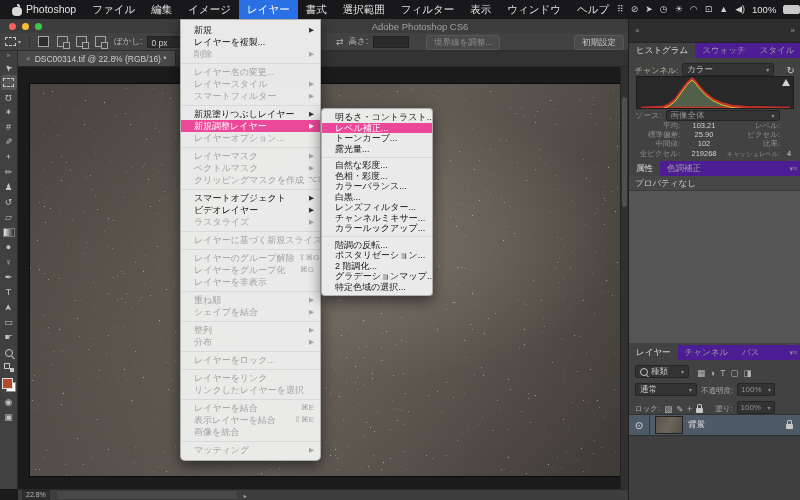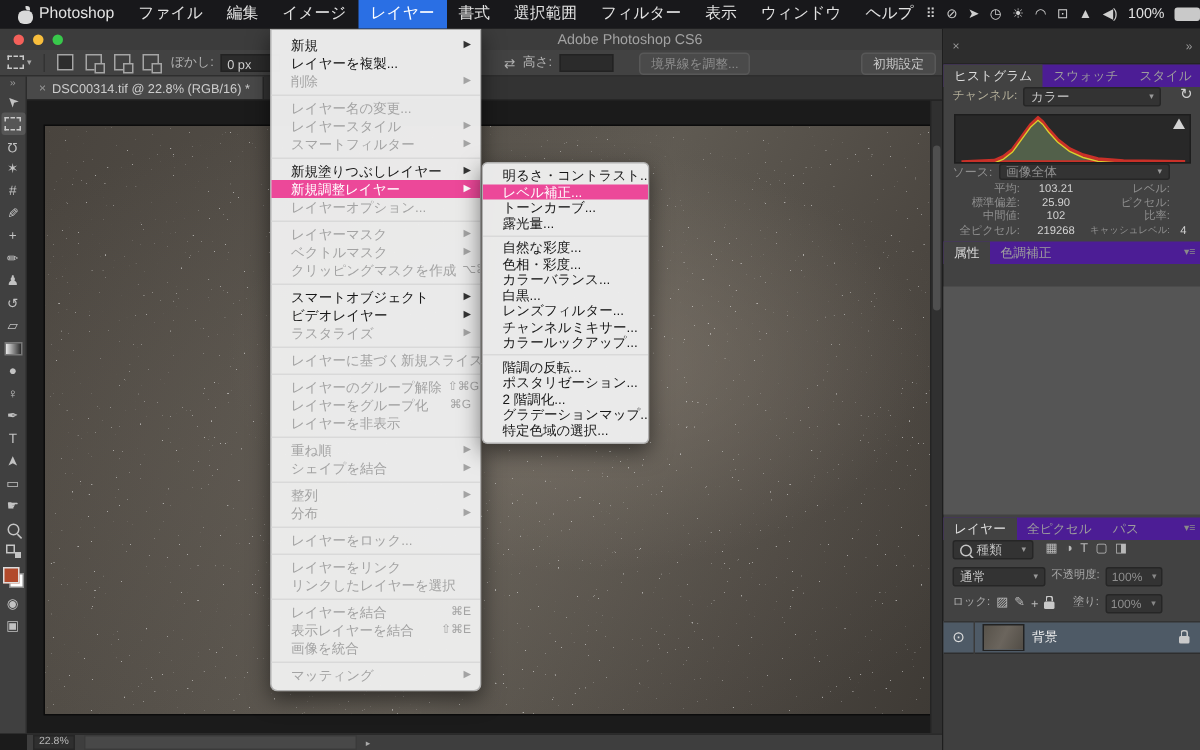--- a/index.html
+++ b/index.html
@@ -87,21 +87,21 @@
   .sbinfo{width:180px;height:8px;background:#484848;border:1px solid #3a3a3a}
 
   
   #rightdock{position:absolute;left:628px;top:19px;width:172px;height:481px;background:#424242;border-left:1px solid #1e1e1e;z-index:6}
   .dockstrip{position:absolute;left:0;top:0;width:172px;height:24px;background:#2d2d2d;border-bottom:1px solid #242424;
              display:flex;align-items:center;justify-content:space-between;padding:0 6px;box-sizing:border-box;color:#9a9a9a;font-size:8px}
   .ptabs{position:absolute;left:0;width:172px;height:15px;background:#4c1d95;display:flex}
   .ptab{height:15px;line-height:15px;padding:0 7px;font-size:8.5px;color:#9d9d9d;white-space:nowrap}
   .ptab.on{background:#424242;color:#dedede}
   .pmenu{margin-left:auto;color:#8a8a8a;font-size:7px;line-height:15px;padding-right:4px}
-  .prow{position:absolute;left:0;width:172px;display:flex;align-items:flex-start;padding:0 6px;box-sizing:border-box;gap:4px}
+  .prow{position:absolute;left:0;width:172px;display:flex;align-items:flex-end;padding:0 6px;box-sizing:border-box;gap:4px}
   .plab{font-size:8px;color:#b6b19b;white-space:nowrap}
   .plab2{font-size:7.5px;color:#a8a8a8;white-space:nowrap}
   .dd{height:13px;background:#333;border:1px solid #262626;border-radius:2px;display:flex;align-items:center;
       font-size:8.5px;color:#c4c4c4;padding:0 4px;box-sizing:border-box;white-space:nowrap;overflow:hidden}
   .dd::after{content:'▾';font-size:6px;color:#999;margin-left:auto;padding-left:5px}
   .dd.dis{color:#929292}
   .vb{height:13px;background:#333;border:1px solid #262626;border-radius:2px;display:flex;align-items:center;
       font-size:8px;color:#8f8f8f;padding:0 3px;box-sizing:border-box}
   .vb::after{content:'▾';font-size:6px;color:#888;margin-left:auto;padding-left:4px}
   #hist-plot{position:absolute;left:7px;top:57px;width:156px;height:31px;background:#282828;border:1px solid #1d1d1d}
@@ -347,25 +347,26 @@
       <span class="sv">219268</span>
       <span class="sl sm">キャッシュレベル:</span>
       <span class="sv">4</span>
     </div>
 
   <div class="ptabs" id="prop-tabs" style="top:142px">
       <span class="ptab on">属性</span>
       <span class="ptab">色調補正</span>
       <span class="pmenu">▾≡</span>
     </div>
+  <div class="prow" id="prop-row">プロパティなし</div>
   <div id="prop-empty"></div>
 
   <div class="ptabs" id="lay-tabs" style="top:326px">
       <span class="ptab on">レイヤー</span>
-      <span class="ptab">全ピクセル</span>
+      <span class="ptab">チャンネル</span>
       <span class="ptab">パス</span>
       <span class="pmenu">▾≡</span>
     </div>
   <div class="prow" style="top:341px;height:18px">
     <span class="dd" style="width:54px">
         <span class="lens" style="margin-right:3px"></span>
         <span>種類</span>
       </span>
     <span id="lay-ficons" style="display:flex;gap:5px;margin-left:4px">
         <span class="fico">▦</span>

